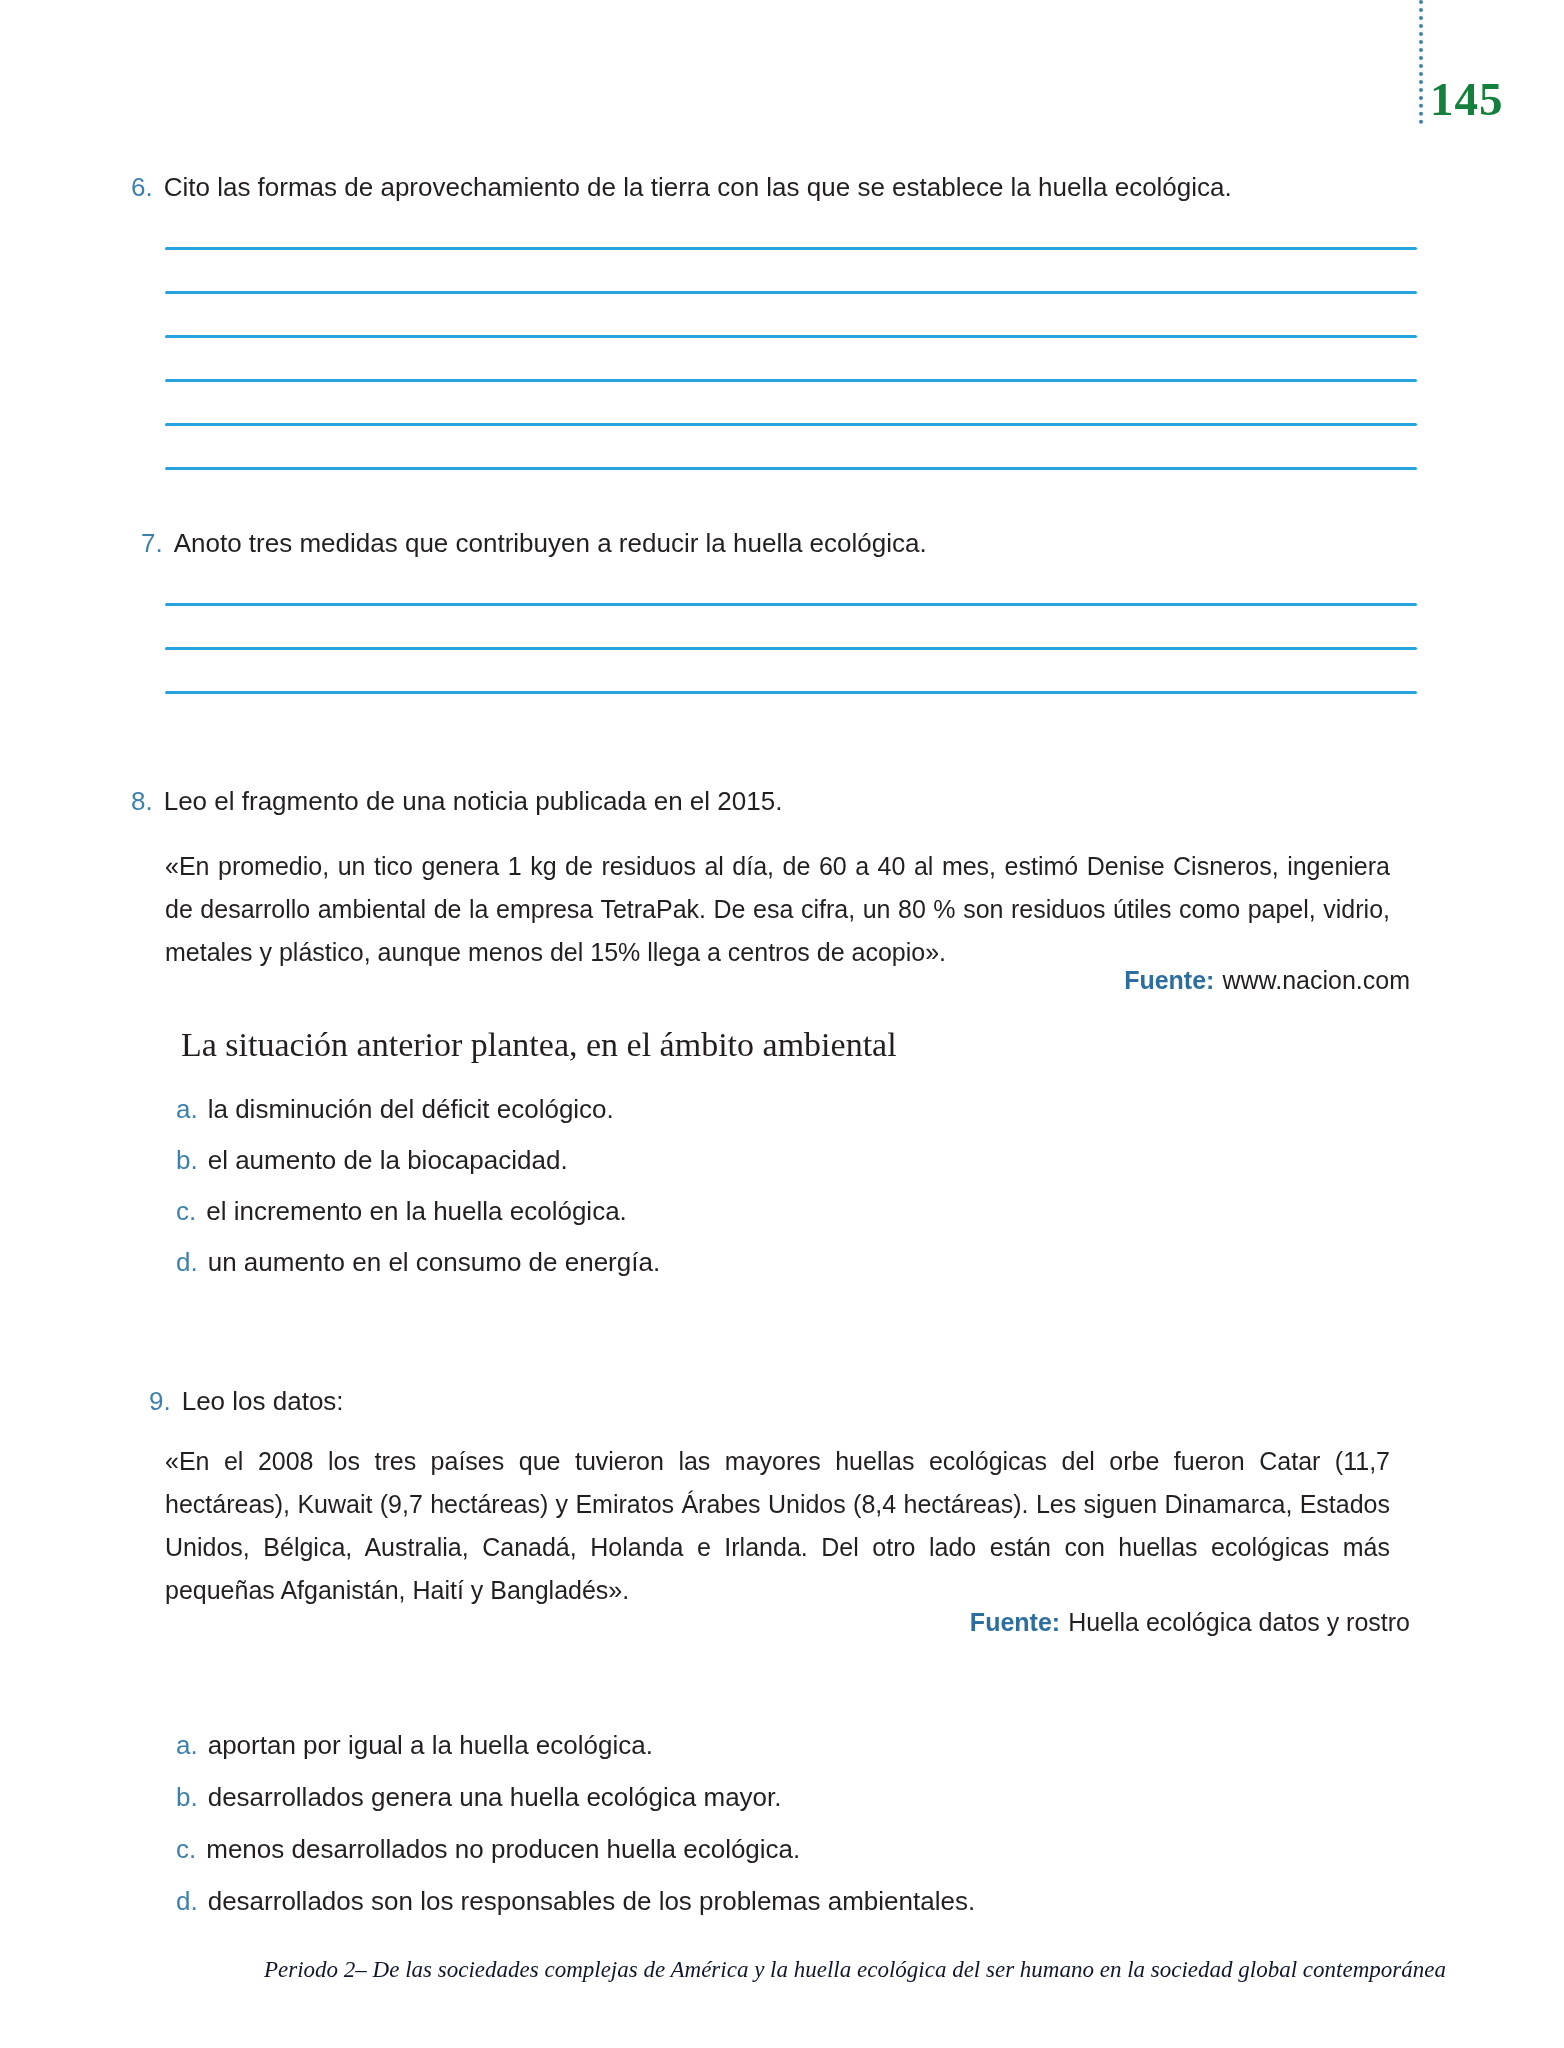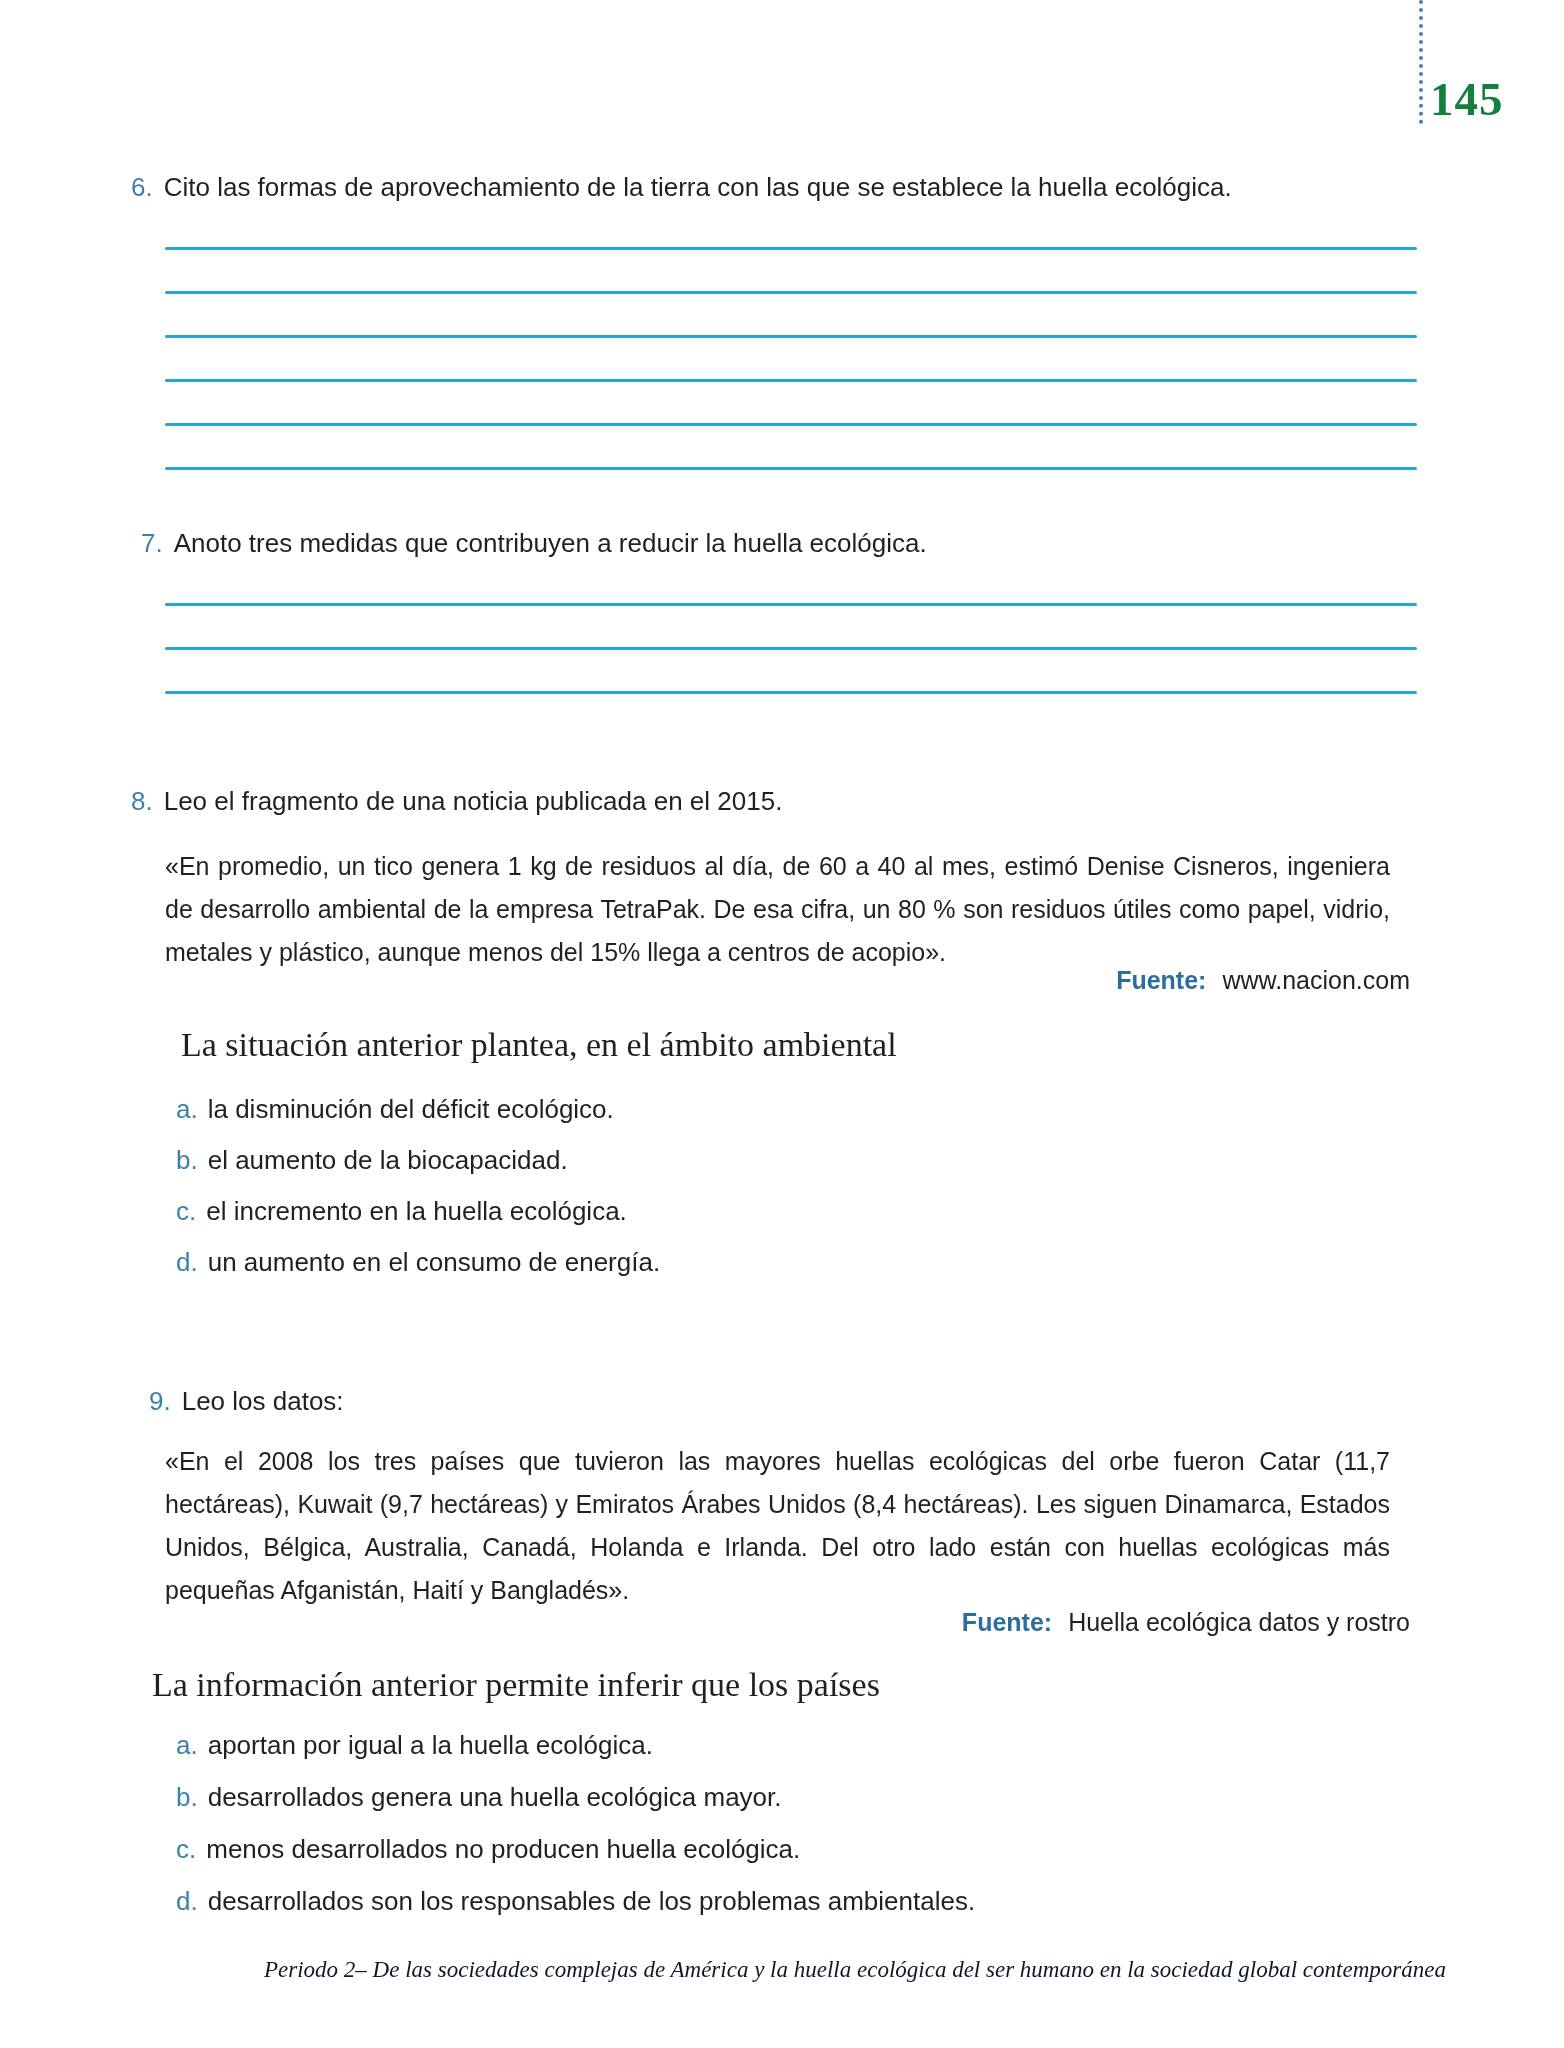--- a/index.html
+++ b/index.html
@@ -47,21 +47,21 @@
   }
   .source{
     position:absolute;
     font-size:25px;
     text-align:right;
     white-space:nowrap;
   }
   .source-label{
     color:#2e6e9e;
     font-weight:bold;
-    margin-right:16px;
+    margin-right:8px;
   }
   .stem{
     position:absolute;
     font-size:34px;
     white-space:nowrap;
     font-family:Liberation Serif, serif;
   }
   .options{ position:absolute; }
   .option{
     display:flex;
@@ -140,21 +140,20 @@
       </div>
     </div>
 
   <div class="q-title" style="left:149px; top:1386px;">
     <span class="q-num">9.</span><span>Leo los datos:</span>
   </div>
   <div class="quote" style="left:165px; top:1440px; width:1225px;">«En el 2008 los tres países que tuvieron las mayores huellas ecológicas del orbe fueron Catar (11,7 hectáreas), Kuwait (9,7 hectáreas) y Emiratos Árabes Unidos (8,4 hectáreas). Les siguen Dinamarca, Estados Unidos, Bélgica, Australia, Canadá, Holanda e Irlanda. Del otro lado están con huellas ecológicas más pequeñas Afganistán, Haití y Bangladés».</div>
   <div class="source" style="left:165px; top:1608px; width:1245px;">
     <span class="source-label">Fuente:</span><span>Huella ecológica datos y rostro</span>
   </div>
-  <div class="stem" style="left:152px; top:1666px;">La información anterior permite inferir que los países</div>
   <div class="options q9" style="left:176px; top:1732px;">
       <div class="option">
         <span class="opt-letter">a.</span>
         <span class="opt-text">aportan por igual a la huella ecológica.</span>
       </div>
       <div class="option">
         <span class="opt-letter">b.</span>
         <span class="opt-text">desarrollados genera una huella ecológica mayor.</span>
       </div>
       <div class="option">

